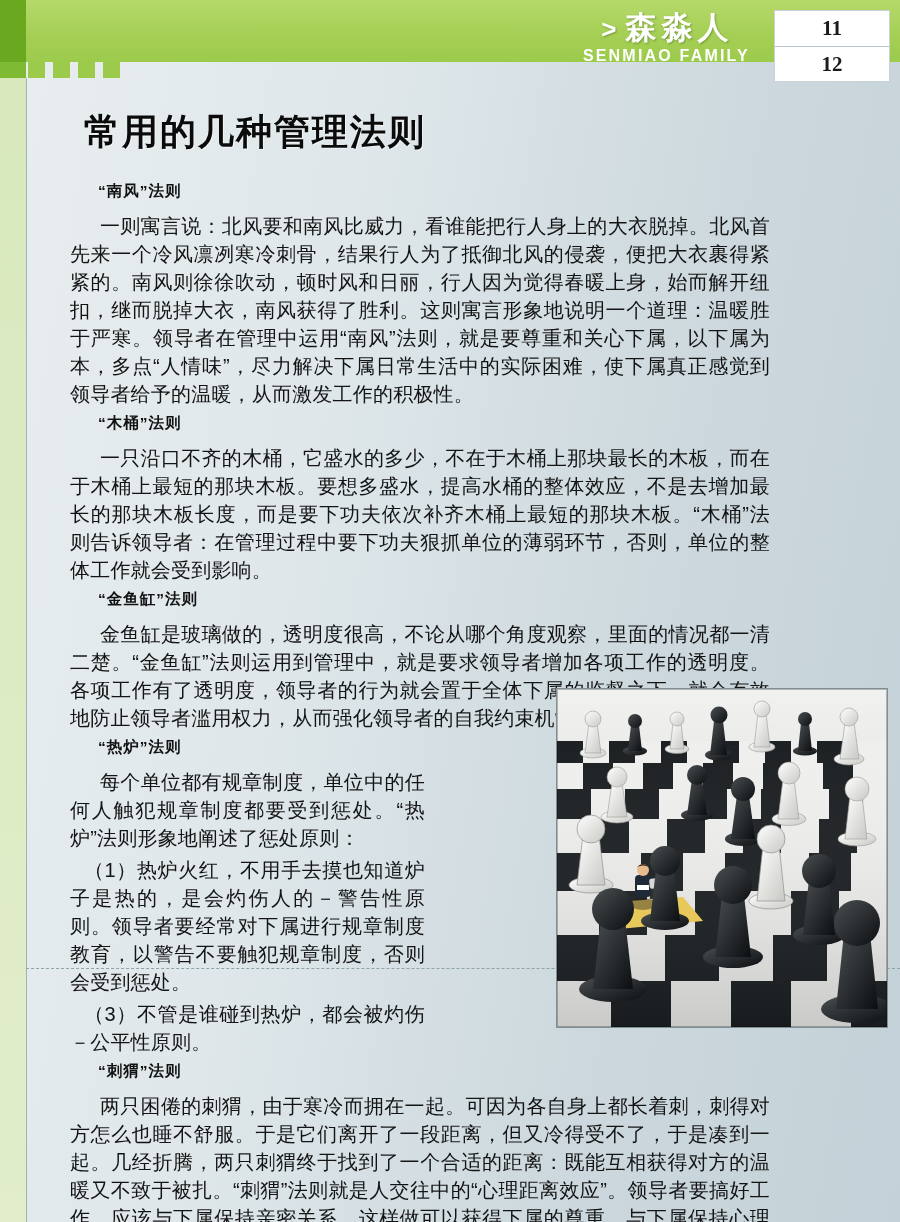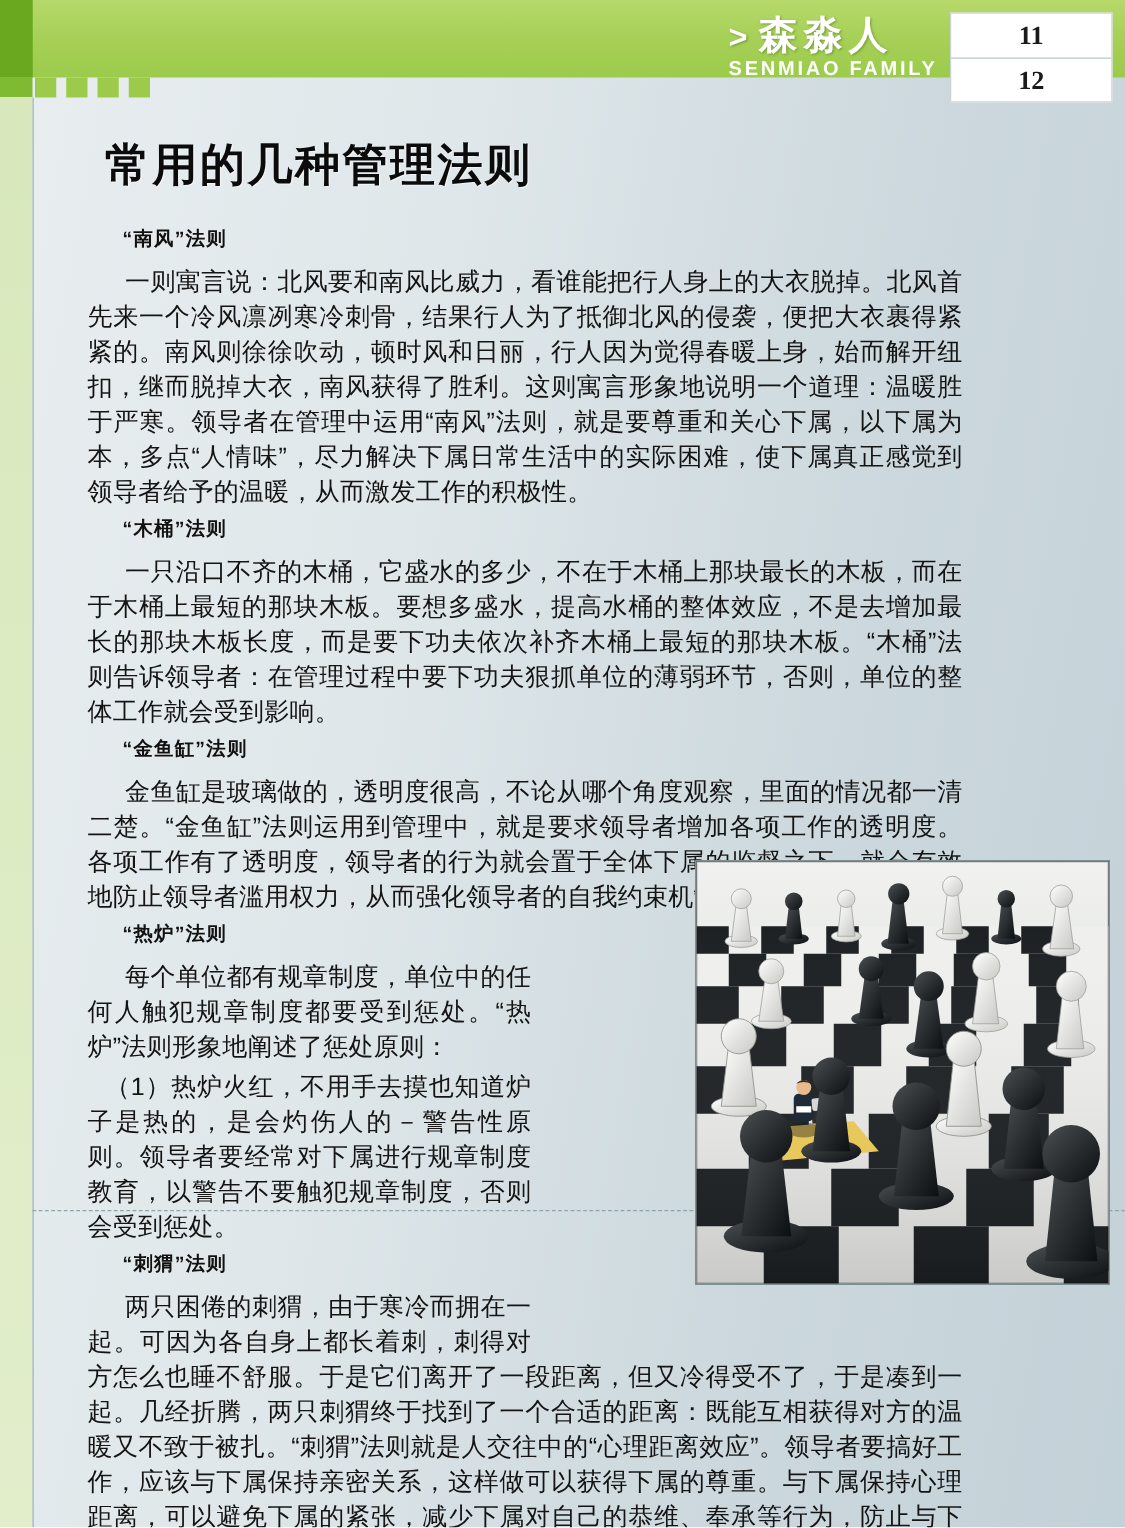--- a/index.html
+++ b/index.html
@@ -56,21 +56,21 @@
     position: absolute;
     left: 26px; top: 78px;
     width: 874px; height: 1144px;
     border-left: 1px solid #9fb3bb;
     box-sizing: border-box;
   }
   
   .logo {
     position: absolute;
     right: 148px; top: 12px;
-    text-align: left;
+    text-align: center;
     color: #ffffff;
     line-height: 1;
   }
   .logo-cn {
     font-size: 31px;
     font-weight: bold;
     letter-spacing: 5px;
     text-shadow: 1px 1px 2px rgba(60,90,20,.45);
     white-space: nowrap;
   }
@@ -84,21 +84,21 @@
     font-weight: bold;
     letter-spacing: 2.2px;
     margin-top: 5px;
     margin-right: 2px;
     white-space: nowrap;
   }
   
   .pagenums {
     position: absolute;
     right: 10px; top: 10px;
-    width: 130px;
+    width: 116px;
     height: 72px;
     background: #ffffff;
     border: 1px solid #c9d3d8;
     box-sizing: border-box;
   }
   .pagenum {
     height: 35px;
     line-height: 35px;
     text-align: center;
     font-size: 21px;
@@ -203,20 +203,21 @@
     <div class="sec-head">“木桶”法则</div>
     <p class="para">一只沿口不齐的木桶，它盛水的多少，不在于木桶上那块最长的木板，而在于木桶上最短的那块木板。要想多盛水，提高水桶的整体效应，不是去增加最长的那块木板长度，而是要下功夫依次补齐木桶上最短的那块木板。“木桶”法则告诉领导者：在管理过程中要下功夫狠抓单位的薄弱环节，否则，单位的整体工作就会受到影响。</p>
 
     <div class="sec-head">“金鱼缸”法则</div>
     <p class="para">金鱼缸是玻璃做的，透明度很高，不论从哪个角度观察，里面的情况都一清二楚。“金鱼缸”法则运用到管理中，就是要求领导者增加各项工作的透明度。各项工作有了透明度，领导者的行为就会置于全体下属的监督之下，就会有效地防止领导者滥用权力，从而强化领导者的自我约束机制。</p>
 
     <div class="wrap-float"></div>
     <div class="sec-head">“热炉”法则</div>
     <p class="para">每个单位都有规章制度，单位中的任何人触犯规章制度都要受到惩处。“热炉”法则形象地阐述了惩处原则：</p>
     <p class="para hang">（1）热炉火红，不用手去摸也知道炉子是热的，是会灼伤人的－警告性原则。领导者要经常对下属进行规章制度教育，以警告不要触犯规章制度，否则会受到惩处。</p>
+    <p class="para hang">（3）不管是谁碰到热炉，都会被灼伤－公平性原则。</p>
 
     <div class="sec-head">“刺猬”法则</div>
     <p class="para">两只困倦的刺猬，由于寒冷而拥在一起。可因为各自身上都长着刺，刺得对方怎么也睡不舒服。于是它们离开了一段距离，但又冷得受不了，于是凑到一起。几经折腾，两只刺猬终于找到了一个合适的距离：既能互相获得对方的温暖又不致于被扎。“刺猬”法则就是人交往中的“心理距离效应”。领导者要搞好工作，应该与下属保持亲密关系，这样做可以获得下属的尊重。与下属保持心理距离，可以避免下属的紧张，减少下属对自己的恭维、奉承等行为，防止与下属称兄道弟、吃喝不分，并在工作中丧失原则。</p>
   </div>
 
   <div class="dashline"></div>
 
   <div class="photo">
     <svg width="330" height="338" viewBox="0 0 330 338" xmlns="http://www.w3.org/2000/svg">
       <defs>

